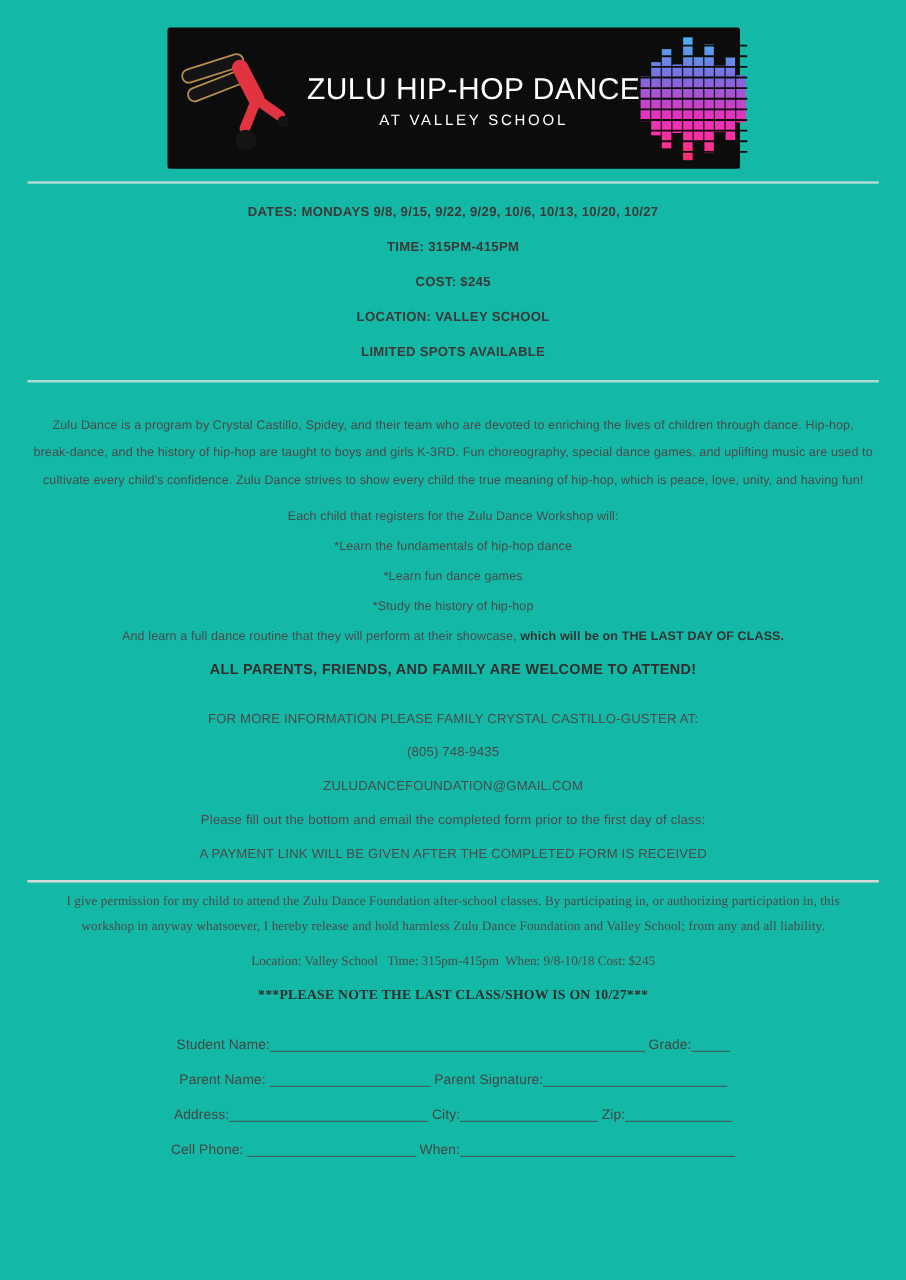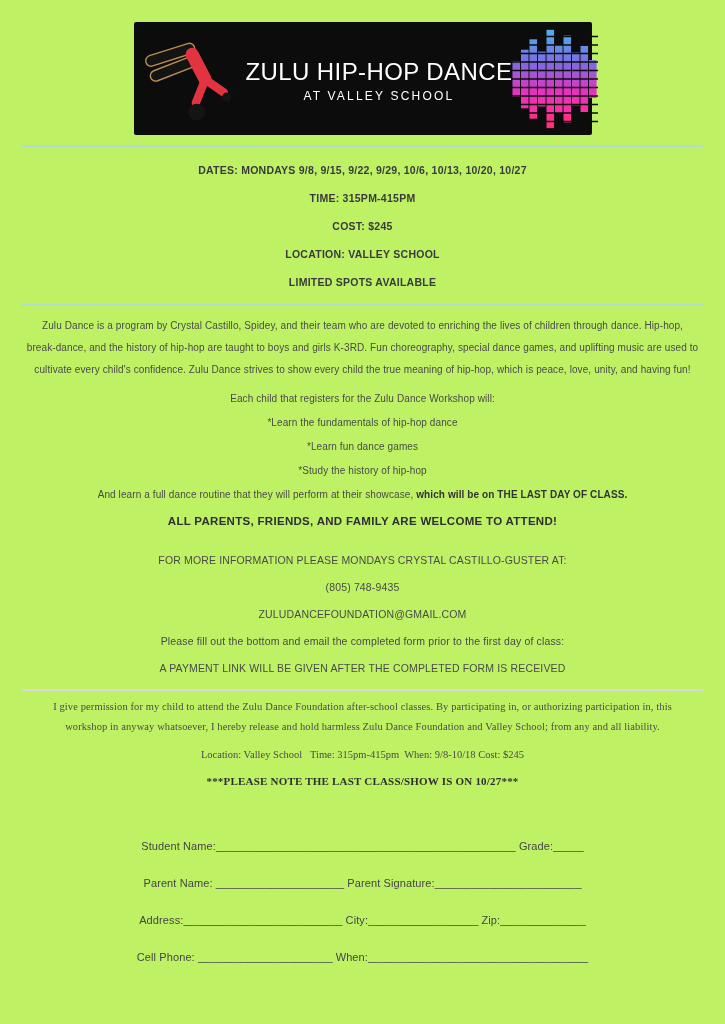--- a/index.html
+++ b/index.html
@@ -1,21 +1,21 @@
 <!DOCTYPE html>
 <html><head>
 <meta charset="utf-8">
 <style>
   html, body { margin: 0; padding: 0; background: #ffffff; }
   .page {
     position: relative;
     width: 725px;
     height: 1024px;
     margin: 0 auto;
-    background: #bef264;
+    background: #14b8a6;
     font-family: "Liberation Sans", sans-serif;
     color: #4a4a4a;
     overflow: hidden;
   }
 
   
   .banner {
     width: 458px;
     height: 113px;
     margin: 22px auto 0;
@@ -58,21 +58,21 @@
 
   .sec-details { padding-top: 17px; }
   .detail-line {
     font-weight: bold;
     font-size: 10.5px;
     color: #3a3a3a;
     letter-spacing: 0.25px;
     margin-bottom: 16px;
   }
 
-  .sec-about { padding-top: 9px; }
+  .sec-about { padding-top: 24px; }
   .about-paragraph {
     width: 672px;
     margin: 0 auto 12px;
     font-size: 10px;
     line-height: 22px;
     letter-spacing: 0.1px;
   }
   .sec-about .line { font-size: 10px; margin-bottom: 13px; letter-spacing: 0.1px; }
   .routine-bold { font-weight: bold; color: #333333; }
   .welcome-line {
@@ -104,21 +104,20 @@
   }
 
   
   .sec-form { padding-top: 28px; }
   .form-row {
     font-size: 11px;
     color: #454545;
     margin-bottom: 16px;
     white-space: pre-wrap;
     letter-spacing: 0.1px;
-    margin-top: 25px;
   }
   .blank { letter-spacing: 0; }
 </style>
 </head>
 <body>
 
 <div class="page">
 
   <header class="banner">
     <svg class="dancer" viewBox="0 0 110 105" aria-hidden="true">
@@ -195,21 +194,21 @@
     <p class="about-paragraph">Zulu Dance is a program by Crystal Castillo, Spidey, and their team who are devoted to enriching the lives of children through dance. Hip-hop, break-dance, and the history of hip-hop are taught to boys and girls K-3RD. Fun choreography, special dance games, and uplifting music are used to cultivate every child's confidence. Zulu Dance strives to show every child the true meaning of hip-hop, which is peace, love, unity, and having fun!</p>
     <p class="line">Each child that registers for the Zulu Dance Workshop will:</p>
     <p class="line">*Learn the fundamentals of hip-hop dance</p>
     <p class="line">*Learn fun dance games</p>
     <p class="line">*Study the history of hip-hop</p>
     <p class="line"><span>And learn a full dance routine that they will perform at their showcase, </span><span class="routine-bold">which will be on THE LAST DAY OF CLASS.</span></p>
     <p class="welcome-line">ALL PARENTS, FRIENDS, AND FAMILY ARE WELCOME TO ATTEND!</p>
   </section>
 
   <section class="sec-contact">
-    <p class="line">FOR MORE INFORMATION PLEASE MONDAYS CRYSTAL CASTILLO-GUSTER AT:</p>
+    <p class="line">FOR MORE INFORMATION PLEASE FAMILY CRYSTAL CASTILLO-GUSTER AT:</p>
     <p class="line">(805) 748-9435</p>
     <p class="line">ZULUDANCEFOUNDATION@GMAIL.COM</p>
     <p class="line">Please fill out the bottom and email the completed form prior to the first day of class:</p>
     <p class="line">A PAYMENT LINK WILL BE GIVEN AFTER THE COMPLETED FORM IS RECEIVED</p>
   </section>
 
   <hr class="divider gray">
 
   <section class="sec-permission">
     <p class="permission-paragraph">I give permission for my child to attend the Zulu Dance Foundation after-school classes. By participating in, or authorizing participation in, this workshop in anyway whatsoever, I hereby release and hold harmless Zulu Dance Foundation and Valley School; from any and all liability.</p>

